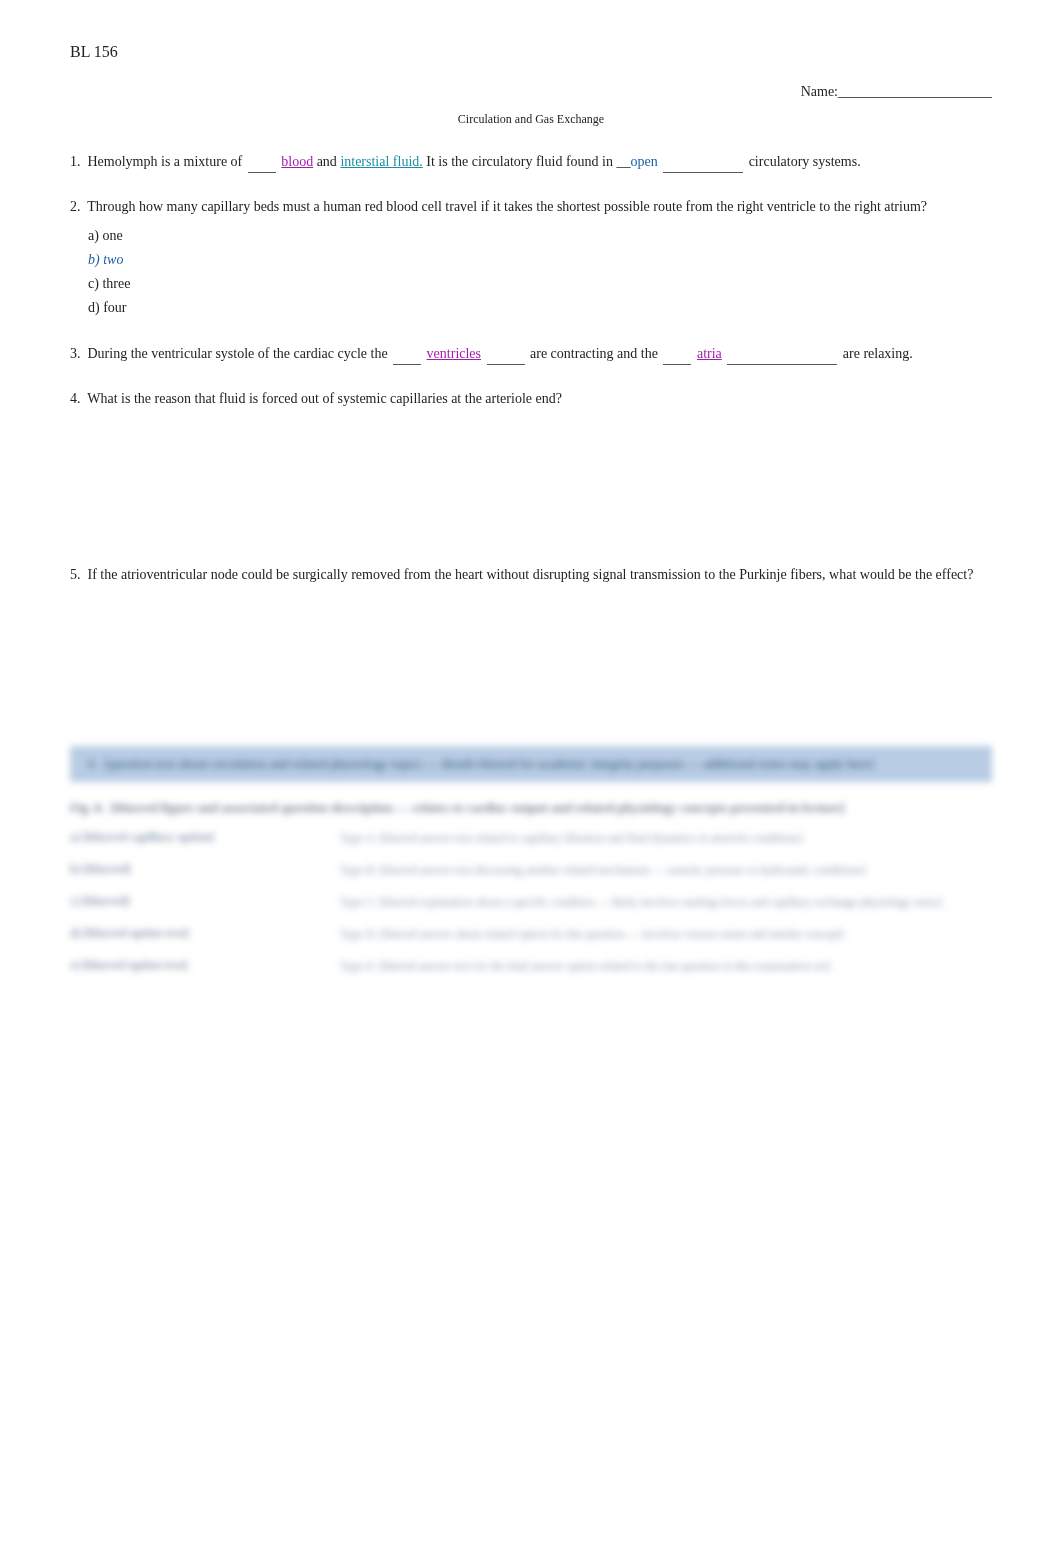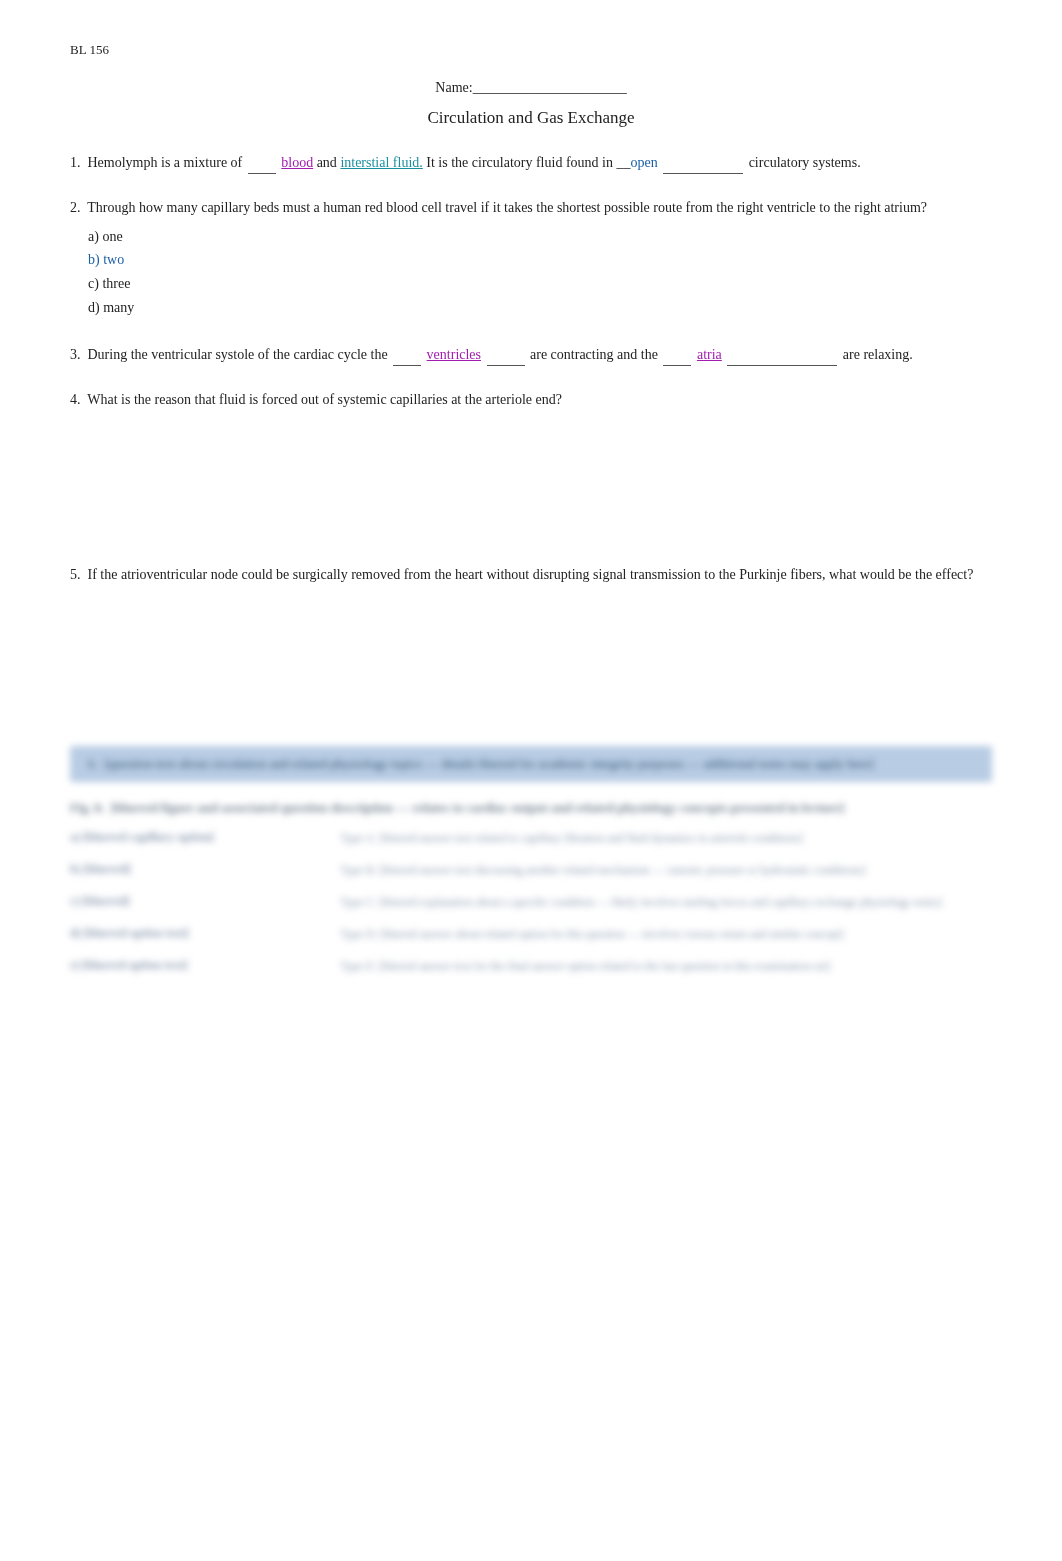--- a/index.html
+++ b/index.html
@@ -6,45 +6,45 @@
     body {
       background: #fff;
       font-family: Times New Roman, Times, serif;
       font-size: 14px;
       color: #222;
       width: 1062px;
       min-height: 1561px;
       padding: 40px 70px 60px 70px;
     }
     .header-left {
-      font-size: 13px;
+      font-size: 16px;
       line-height: 1.5;
       margin-bottom: 8px;
     }
     .name-line {
-      text-align: center;
+      text-align: right;
       font-size: 14px;
       margin-bottom: 6px;
       margin-top: 20px;
     }
     .title {
       text-align: center;
-      font-size: 17px;
+      font-size: 12px;
       margin: 12px 0 22px 0;
     }
     .question-block {
       margin-bottom: 22px;
       line-height: 1.65;
     }
     .answer-link { color: #a21caf; text-decoration: underline; }
     .answer-teal { color: #1a8fa0; text-decoration: underline; }
     .answer-open { color: #1a5fa8; text-align: center; }
     .choices { margin-left: 18px; margin-top: 6px; }
     .choices div { line-height: 1.7; }
-    .choice-selected { color: #1a5fa8; }
+    .choice-selected { color: #1a5fa8; font-style: italic; }
     .blank { display: inline-block; border-bottom: 1px solid #555; min-width: 38px; vertical-align: bottom; margin: 0 2px; }
     .blank-long { min-width: 80px; }
     .blank-xl { min-width: 110px; }
     .blank-sm { min-width: 28px; }
 
     
     .blurred-section {
       margin-top: 30px;
       filter: blur(3.5px);
       user-select: none;
@@ -112,21 +112,21 @@
   <span class="answer-teal">interstial fluid.</span>
   <span>  It is the circulatory fluid found in __</span><span class="answer-open">open</span><span> <span class="blank blank-long">&nbsp;&nbsp;&nbsp;&nbsp;&nbsp;&nbsp;&nbsp;</span> circulatory systems.</span>
 </div>
 
 <div class="question-block">
   <div>2.&nbsp; Through how many capillary beds must a human red blood cell travel if it takes the shortest possible route from the right ventricle to the right atrium?</div>
   <div class="choices">
     <div>a) one</div>
     <div class="choice-selected">b) two</div>
     <div>c) three</div>
-    <div>d) many</div>
+    <div>d) four</div>
   </div>
 </div>
 
 <div class="question-block">
   <span>3.&nbsp; During the ventricular systole of the cardiac cycle the <span class="blank blank-sm">&nbsp;&nbsp;</span></span>
   <span class="answer-link"> ventricles</span>
   <span> <span class="blank">&nbsp;&nbsp;&nbsp;&nbsp;&nbsp;</span> are contracting and the <span class="blank blank-sm">&nbsp;&nbsp;&nbsp;</span> </span><span class="answer-link">atria</span><span> <span class="blank blank-xl">&nbsp;&nbsp;&nbsp;&nbsp;&nbsp;&nbsp;&nbsp;&nbsp;&nbsp;</span> are relaxing.</span>
 </div>
 
 <div class="question-block">

